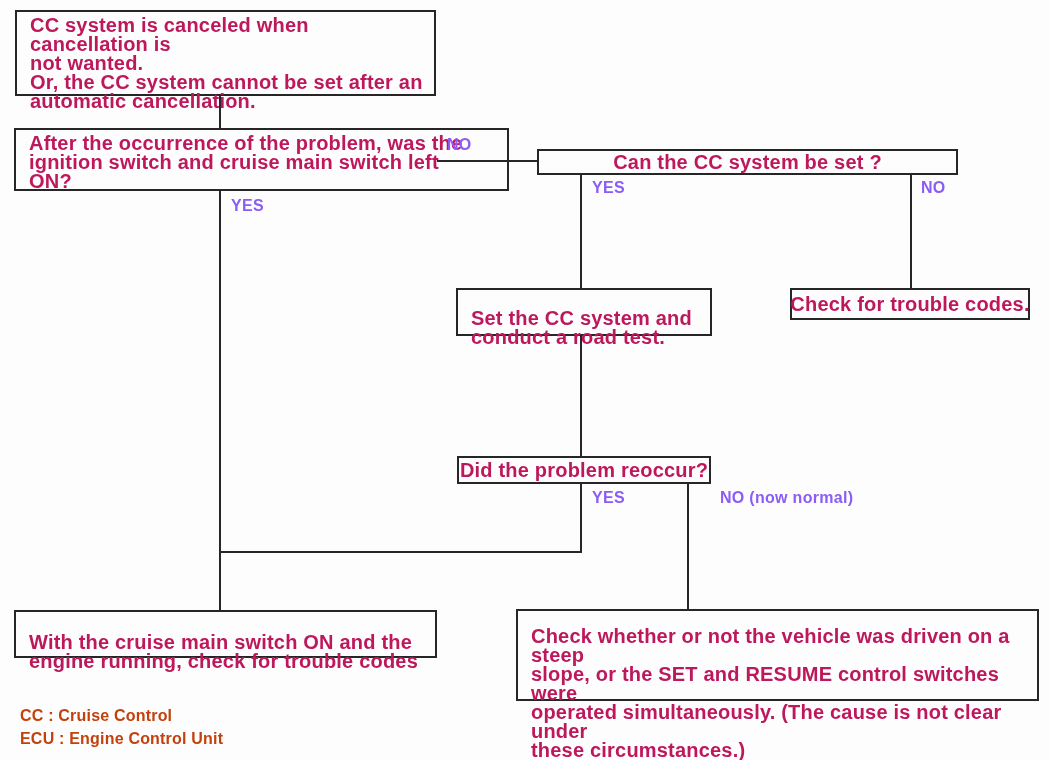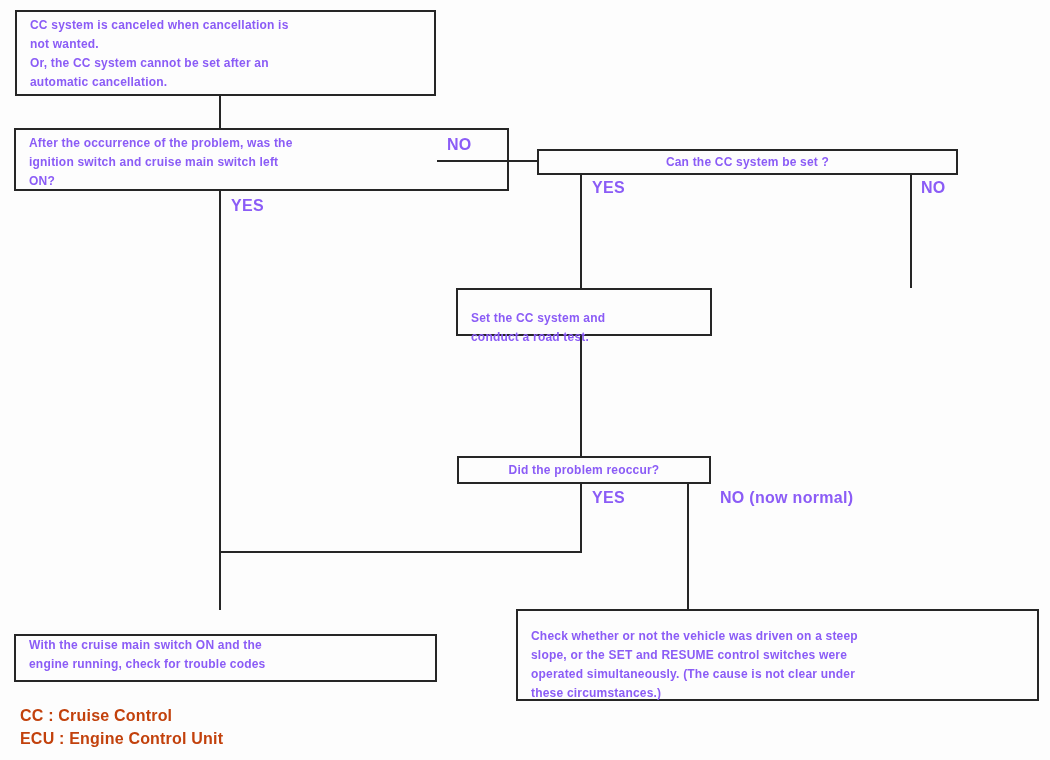--- a/index.html
+++ b/index.html
@@ -14,24 +14,24 @@
     height: 760px;
     background: #fdfdfd;
     overflow: hidden;
     color: #151515;
   }
   .node {
     position: absolute;
     box-sizing: border-box;
     border: 2px solid #262626;
     background: #fdfdfd;
-    font-size: 12px;
+    font-size: 20px;
     font-weight: bold;
     line-height: 19px;
-    color: #8b5cf6;
+    color: #be185d;
     white-space: pre-line;
     padding: 4px 8px 2px 13px;
     letter-spacing: 0.2px;
   }
   .node.center {
     display: flex;
     align-items: center;
     justify-content: center;
     text-align: left;
     padding: 4px 4px;
@@ -72,24 +72,25 @@
 
   <div class="node" style="left:14px; top:128px; width:495px; height:63px;">After the occurrence of the problem, was the
 ignition switch and cruise main switch left
 ON?</div>
 
   <div class="node center" style="left:537px; top:149px; width:421px; height:26px;">Can the CC system be set ?</div>
 
   <div class="node" style="left:456px; top:288px; width:256px; height:48px; padding-top:19px;">Set the CC system and
 conduct a road test.</div>
 
+  <div class="node center" style="left:790px; top:288px; width:240px; height:32px;">Check for trouble codes.</div>
 
   <div class="node center" style="left:457px; top:456px; width:254px; height:28px;">Did the problem reoccur?</div>
 
-  <div class="node" style="left:14px; top:610px; width:423px; height:48px; padding-top:0;margin-top:24px;">With the cruise main switch ON and the
+  <div class="node" style="left:14px; top:610px; width:423px; height:48px; padding-top:21px;">With the cruise main switch ON and the
 engine running, check for trouble codes</div>
 
   <div class="node" style="left:516px; top:609px; width:523px; height:92px; padding-top:16px;">Check whether or not the vehicle was driven on a steep
 slope, or the SET and RESUME control switches were
 operated simultaneously. (The cause is not clear under
 these circumstances.)</div>
 
   <span class="branch-label" style="left:447px; top:136px;">NO</span>
 
   <span class="branch-label" style="left:231px; top:197px;">YES</span>

